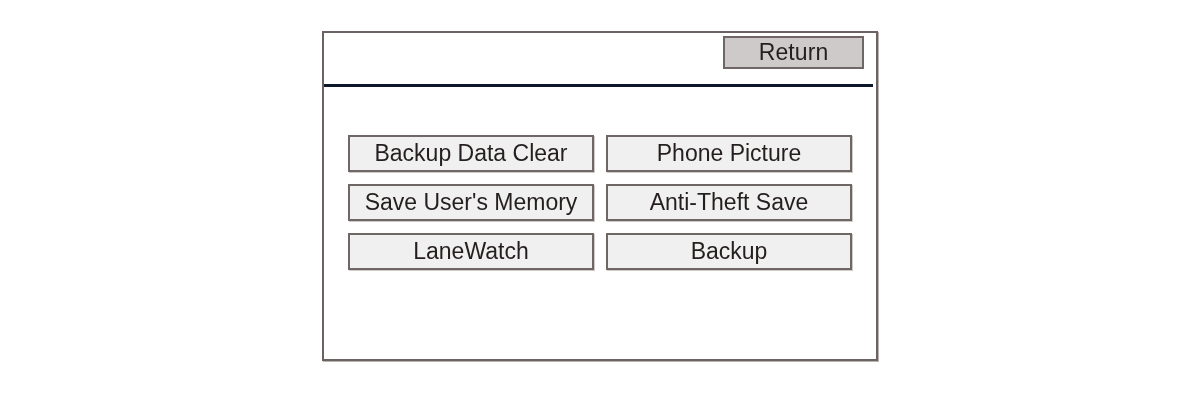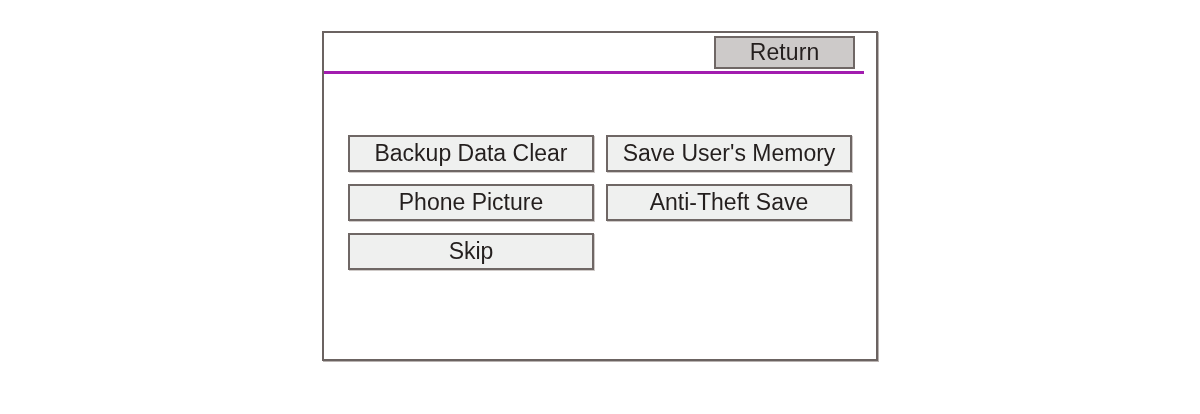--- a/index.html
+++ b/index.html
@@ -27,24 +27,24 @@
     background: #ffffff;
     border: 2px solid #6b6361;
     box-shadow: 1px 1px 0 0 #b9b3b1;
   }
 
   
   #title-bar {
     position: absolute;
     left: 0;
     top: 0;
-    right: 12px;
-    height: 41px;
+    right: 3px;
+    height: 54px;
     background: #ffffff;
-    border-bottom: 3px solid #a21caf;
+    border-bottom: 3px solid #0f172a;
     box-sizing: border-box;
   }
 
   #title-text {
     position: absolute;
     left: 10px;
     top: 9px;
     font-size: 19px;
     color: #2a2524;
     white-space: nowrap;
@@ -130,32 +130,35 @@
   </div>
 
   <div id="menu-body">
     <div id="menu-grid">
 
       <div class="menu-button">
         <span class="btn-label">Backup Data Clear</span>
       </div>
 
       <div class="menu-button">
-        <span class="btn-label">Save User's Memory</span>
+        <span class="btn-label">Phone Picture</span>
       </div>
 
       <div class="menu-button">
-        <span class="btn-label">Phone Picture</span>
+        <span class="btn-label">Save User's Memory</span>
       </div>
 
       <div class="menu-button">
         <span class="btn-label">Anti-Theft Save</span>
       </div>
 
+      <div class="menu-button">
+        <span class="btn-label">LaneWatch</span>
+      </div>
 
       <div class="menu-button">
-        <span class="btn-label">Skip</span>
+        <span class="btn-label">Backup</span>
       </div>
 
     </div>
   </div>
 
 </div>
 
 </body></html>

